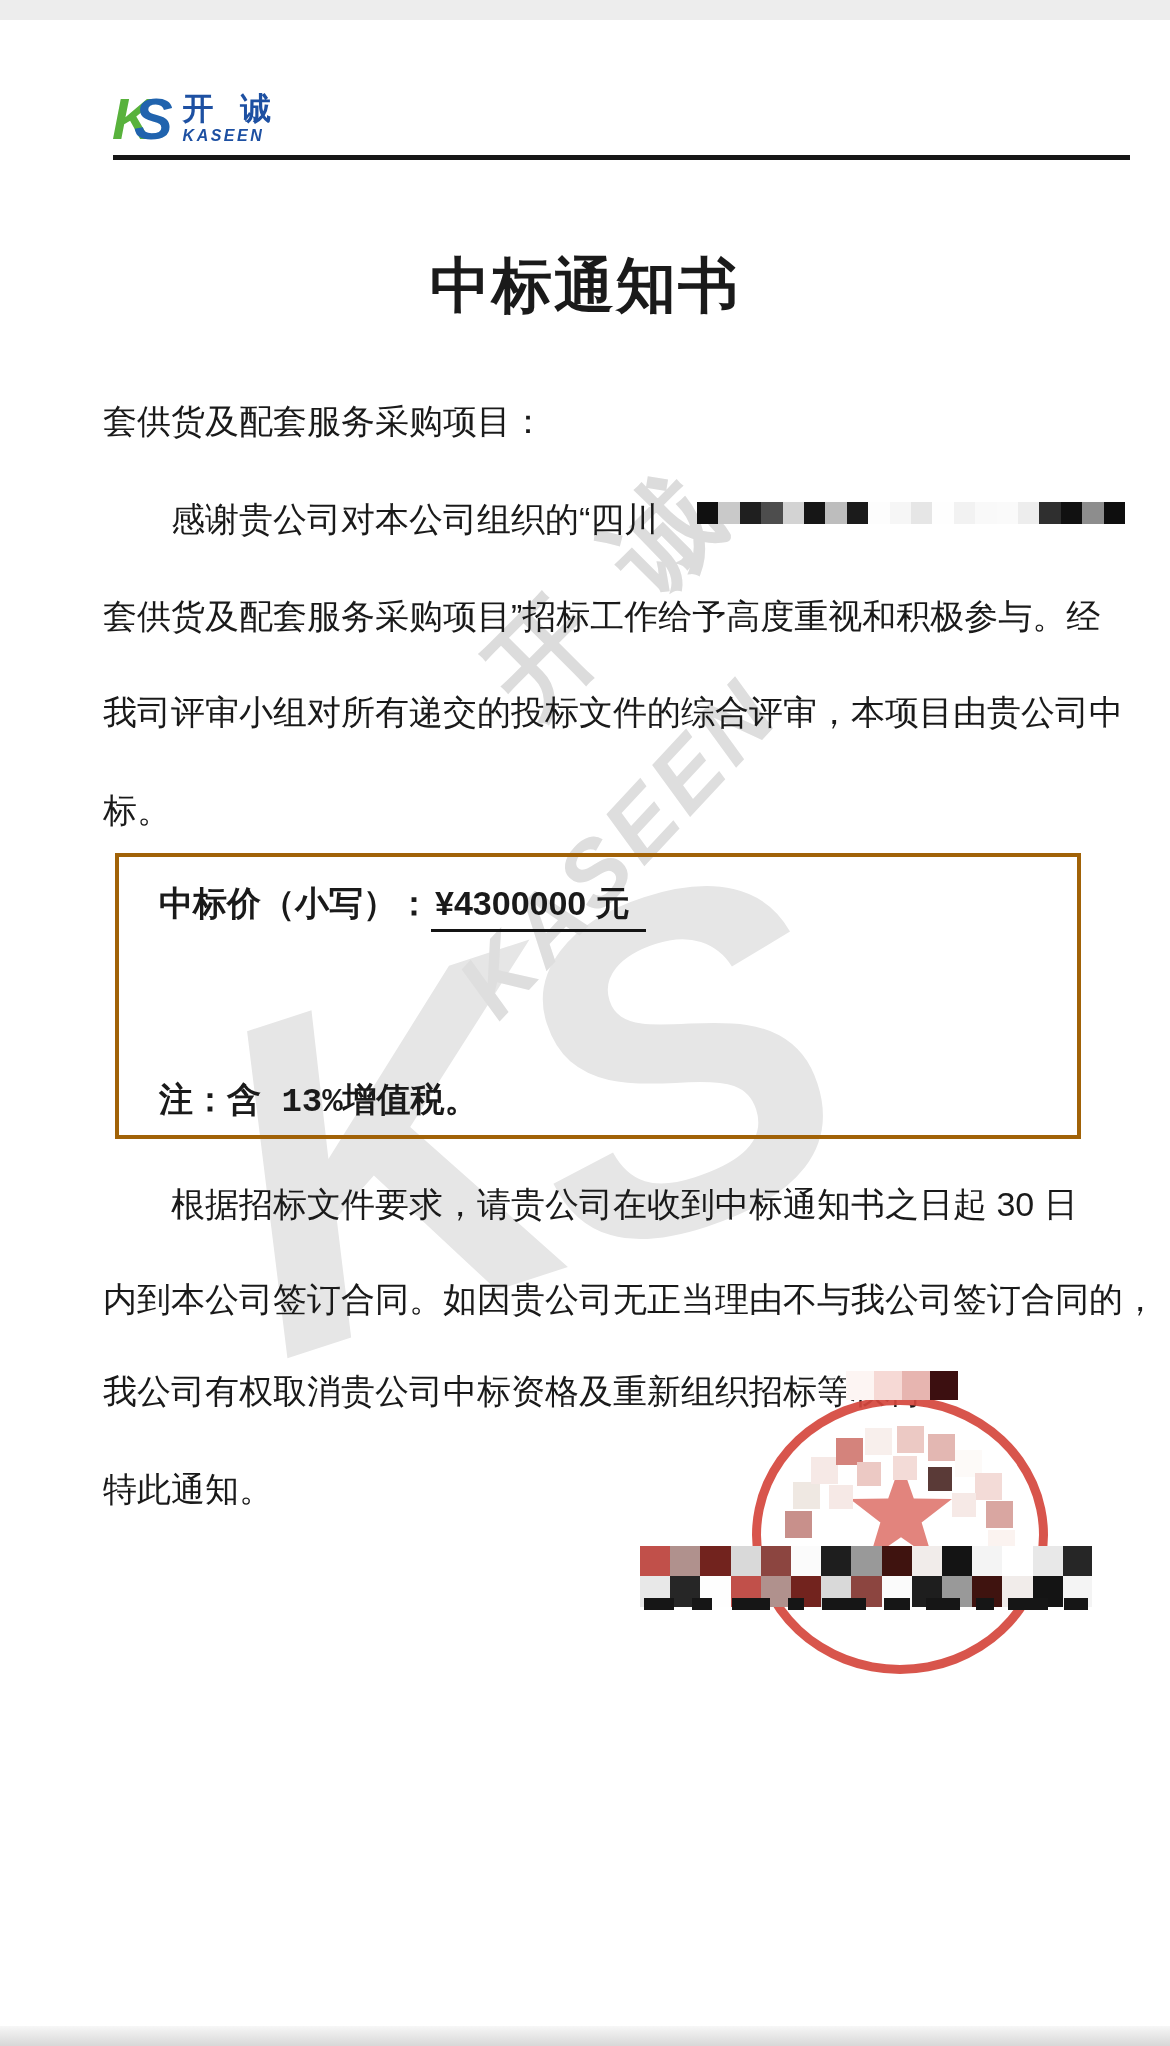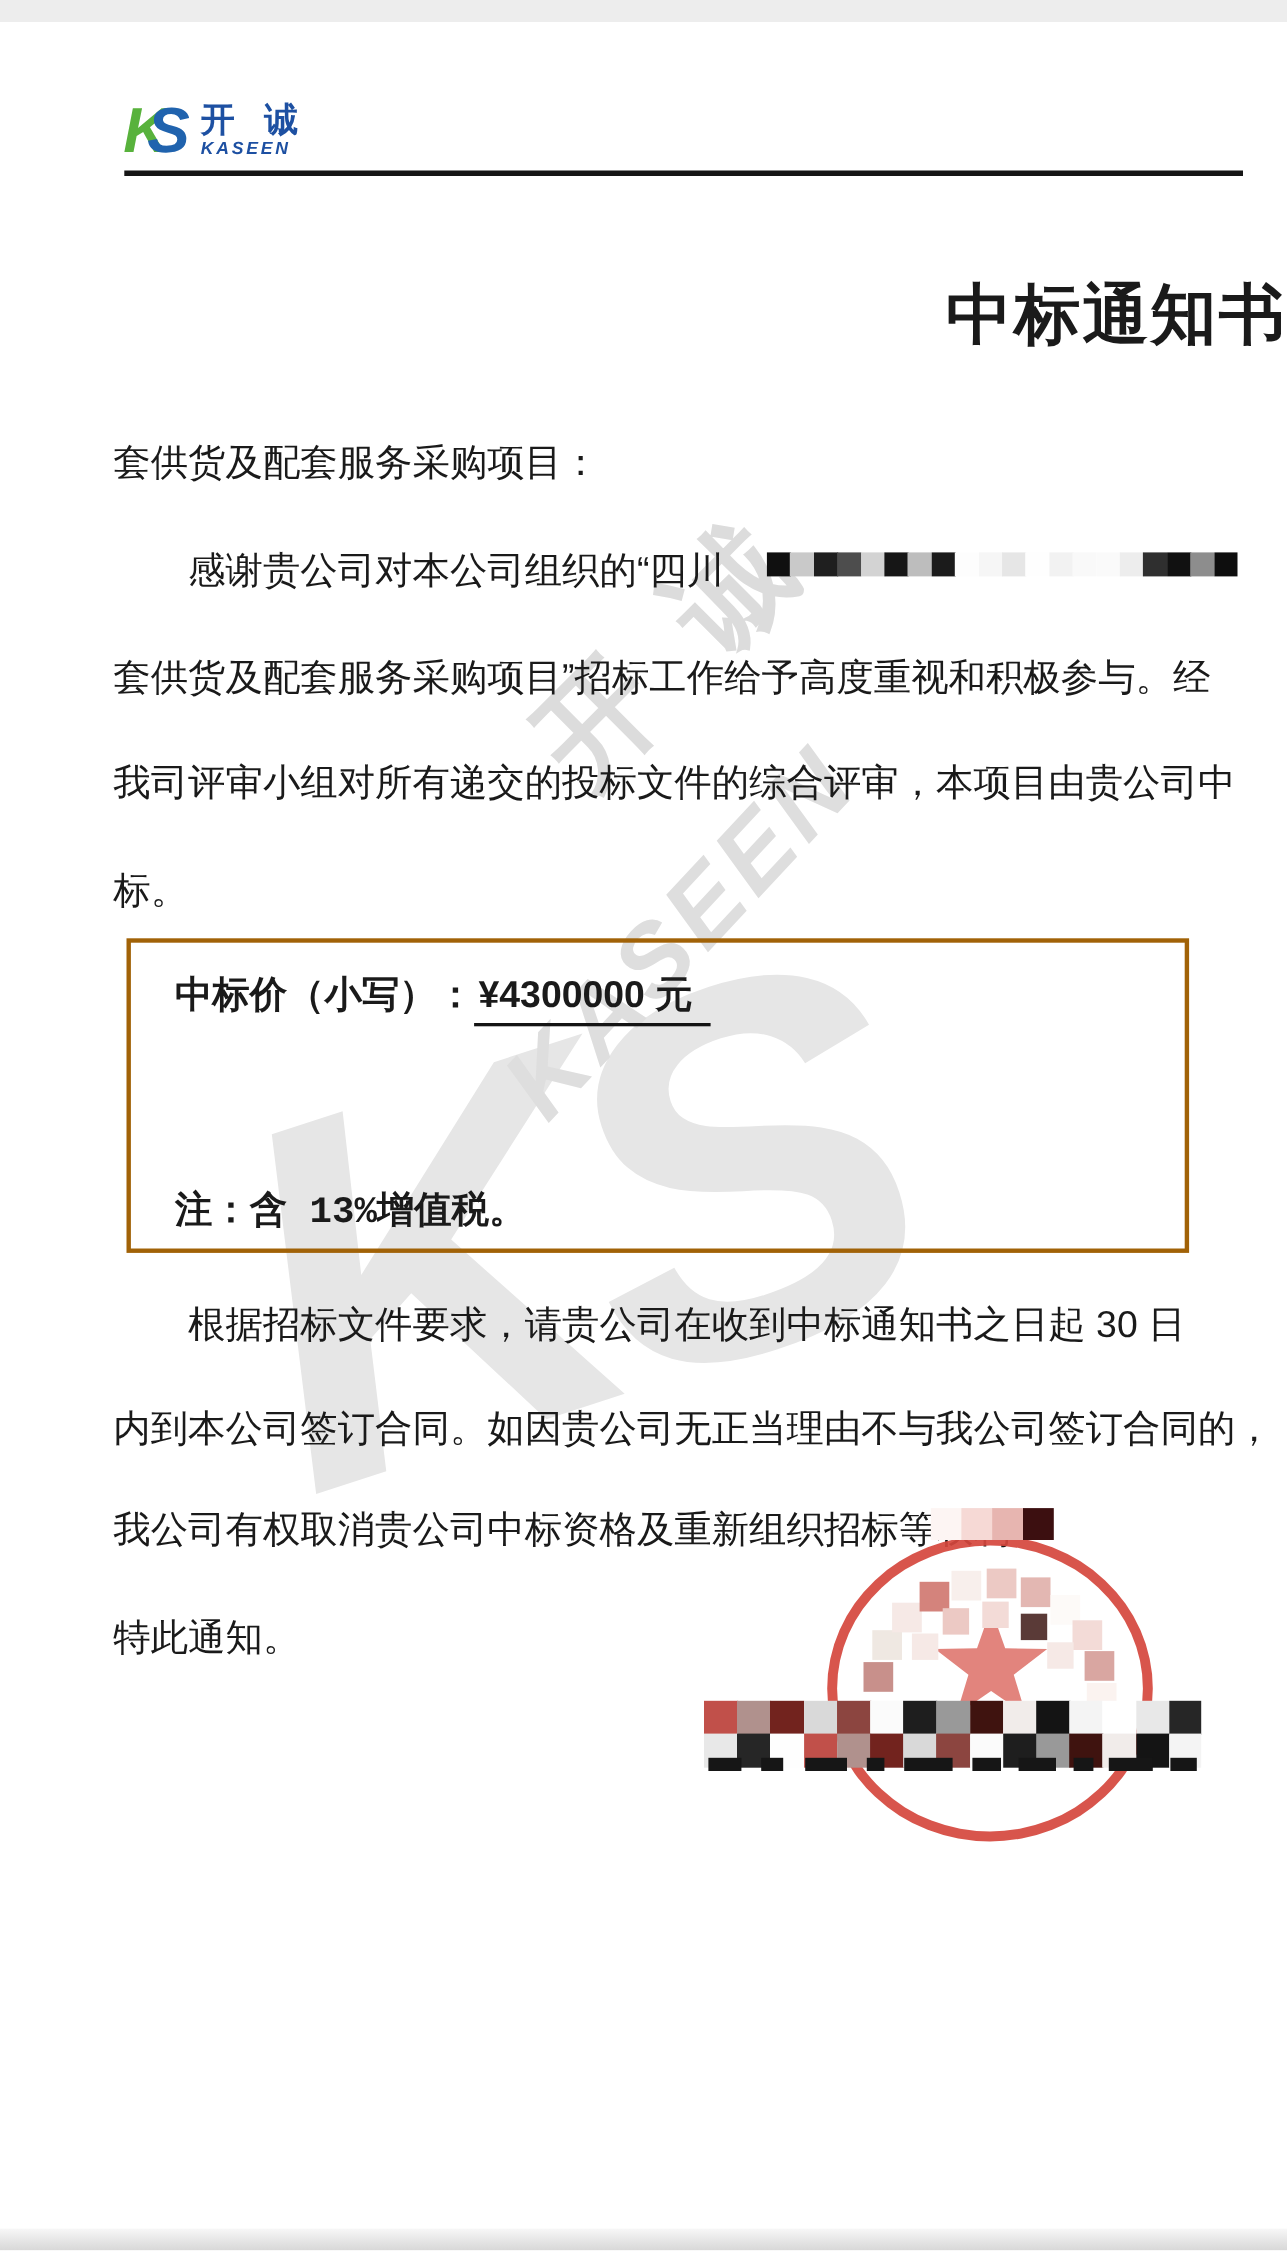--- a/index.html
+++ b/index.html
@@ -22,21 +22,21 @@
   .logo{position:absolute;left:112px;top:90px;display:flex;align-items:center;z-index:2;}
   .logo-ks{font-size:58px;font-weight:800;font-style:italic;line-height:1;letter-spacing:-6px;}
   .logo-ks .lk{color:#58b23c;}
   .logo-ks .ls{color:#2063ae;margin-left:-14px;}
   .logo-txt{margin-left:16px;}
   .logo-cn{color:#1d50a2;font-size:31px;font-weight:700;letter-spacing:9px;line-height:1.05;}
   .logo-en{color:#1d50a2;font-size:16px;font-weight:700;font-style:italic;letter-spacing:2.5px;line-height:1.2;}
   .head-rule{position:absolute;left:113px;top:155px;width:1017px;height:5px;background:#161616;z-index:2;}
 
   
-  .title{position:absolute;left:0;top:246px;width:1170px;text-align:right;
+  .title{position:absolute;left:0;top:246px;width:1170px;text-align:center;
          font-size:60px;font-weight:900;letter-spacing:2px;z-index:1;}
   .line{position:absolute;left:103px;width:1030px;font-size:34px;line-height:1.25;z-index:1;white-space:nowrap;}
   .indent{text-indent:68px;}
   .recipient{top:400px;}
   .p1l1{top:498px;}
   .p1l2{top:595px;}
   .p1l3{top:691px;}
   .p1l4{top:789px;}
   .p2l1{top:1183px;}
   .p2l2{top:1278px;}

